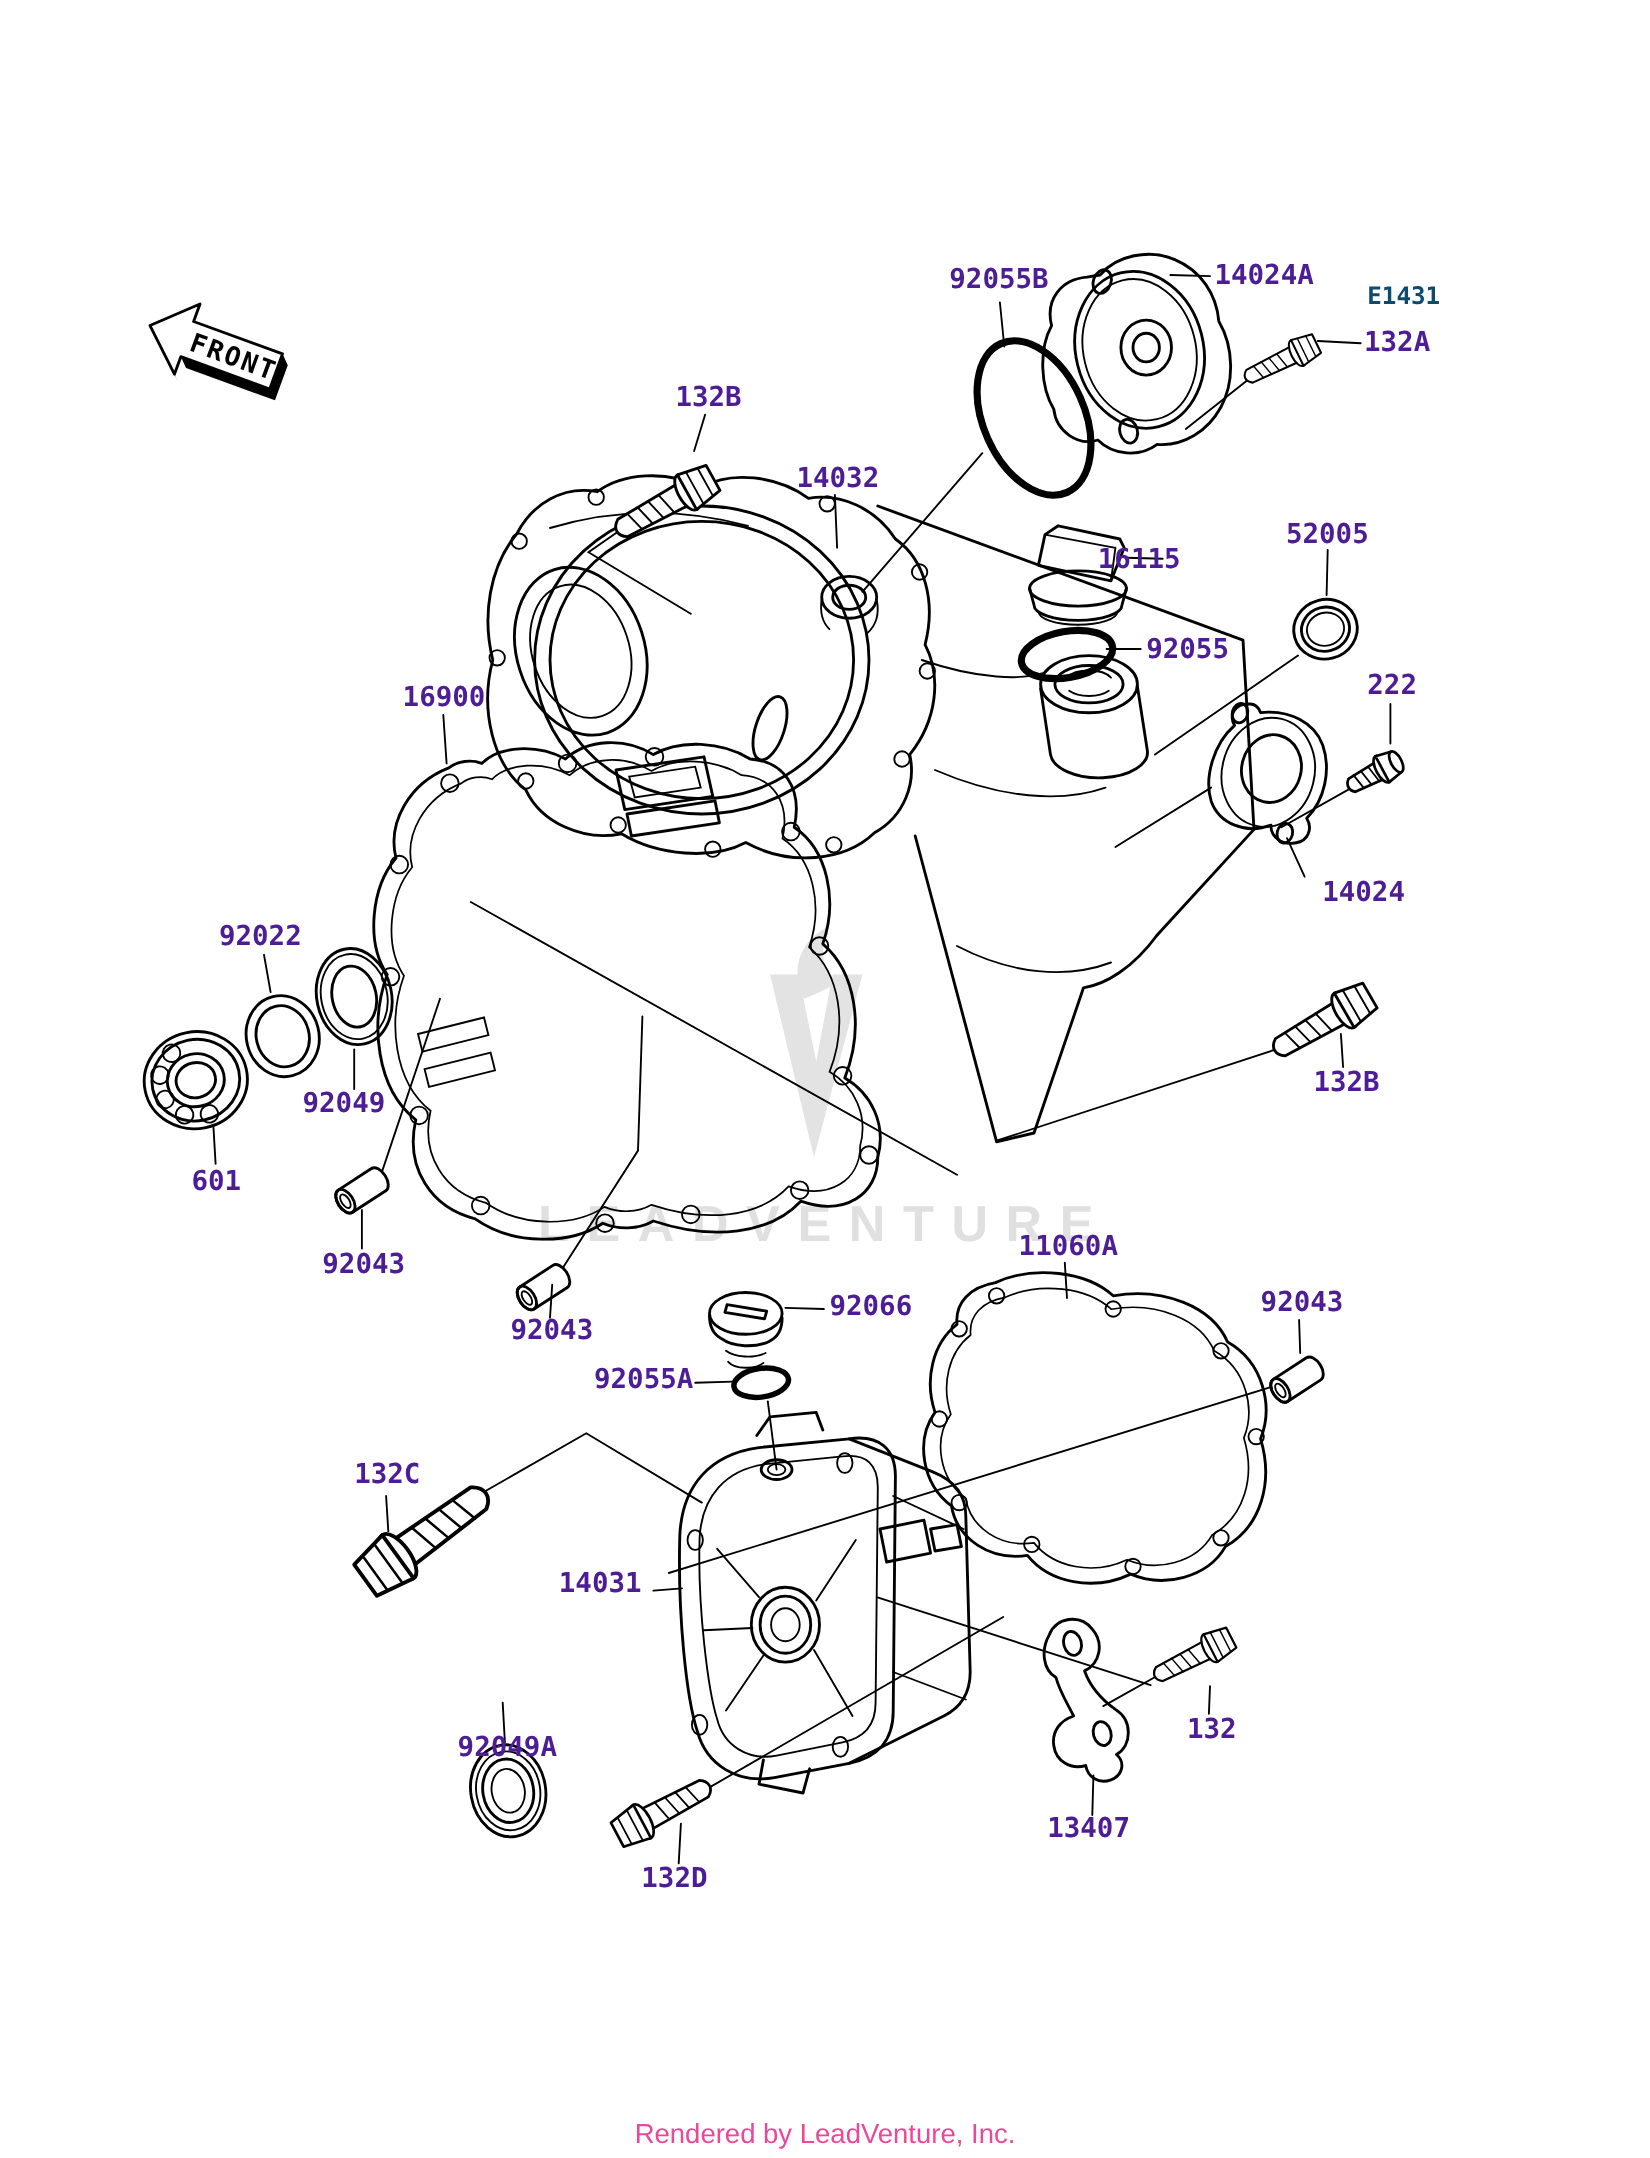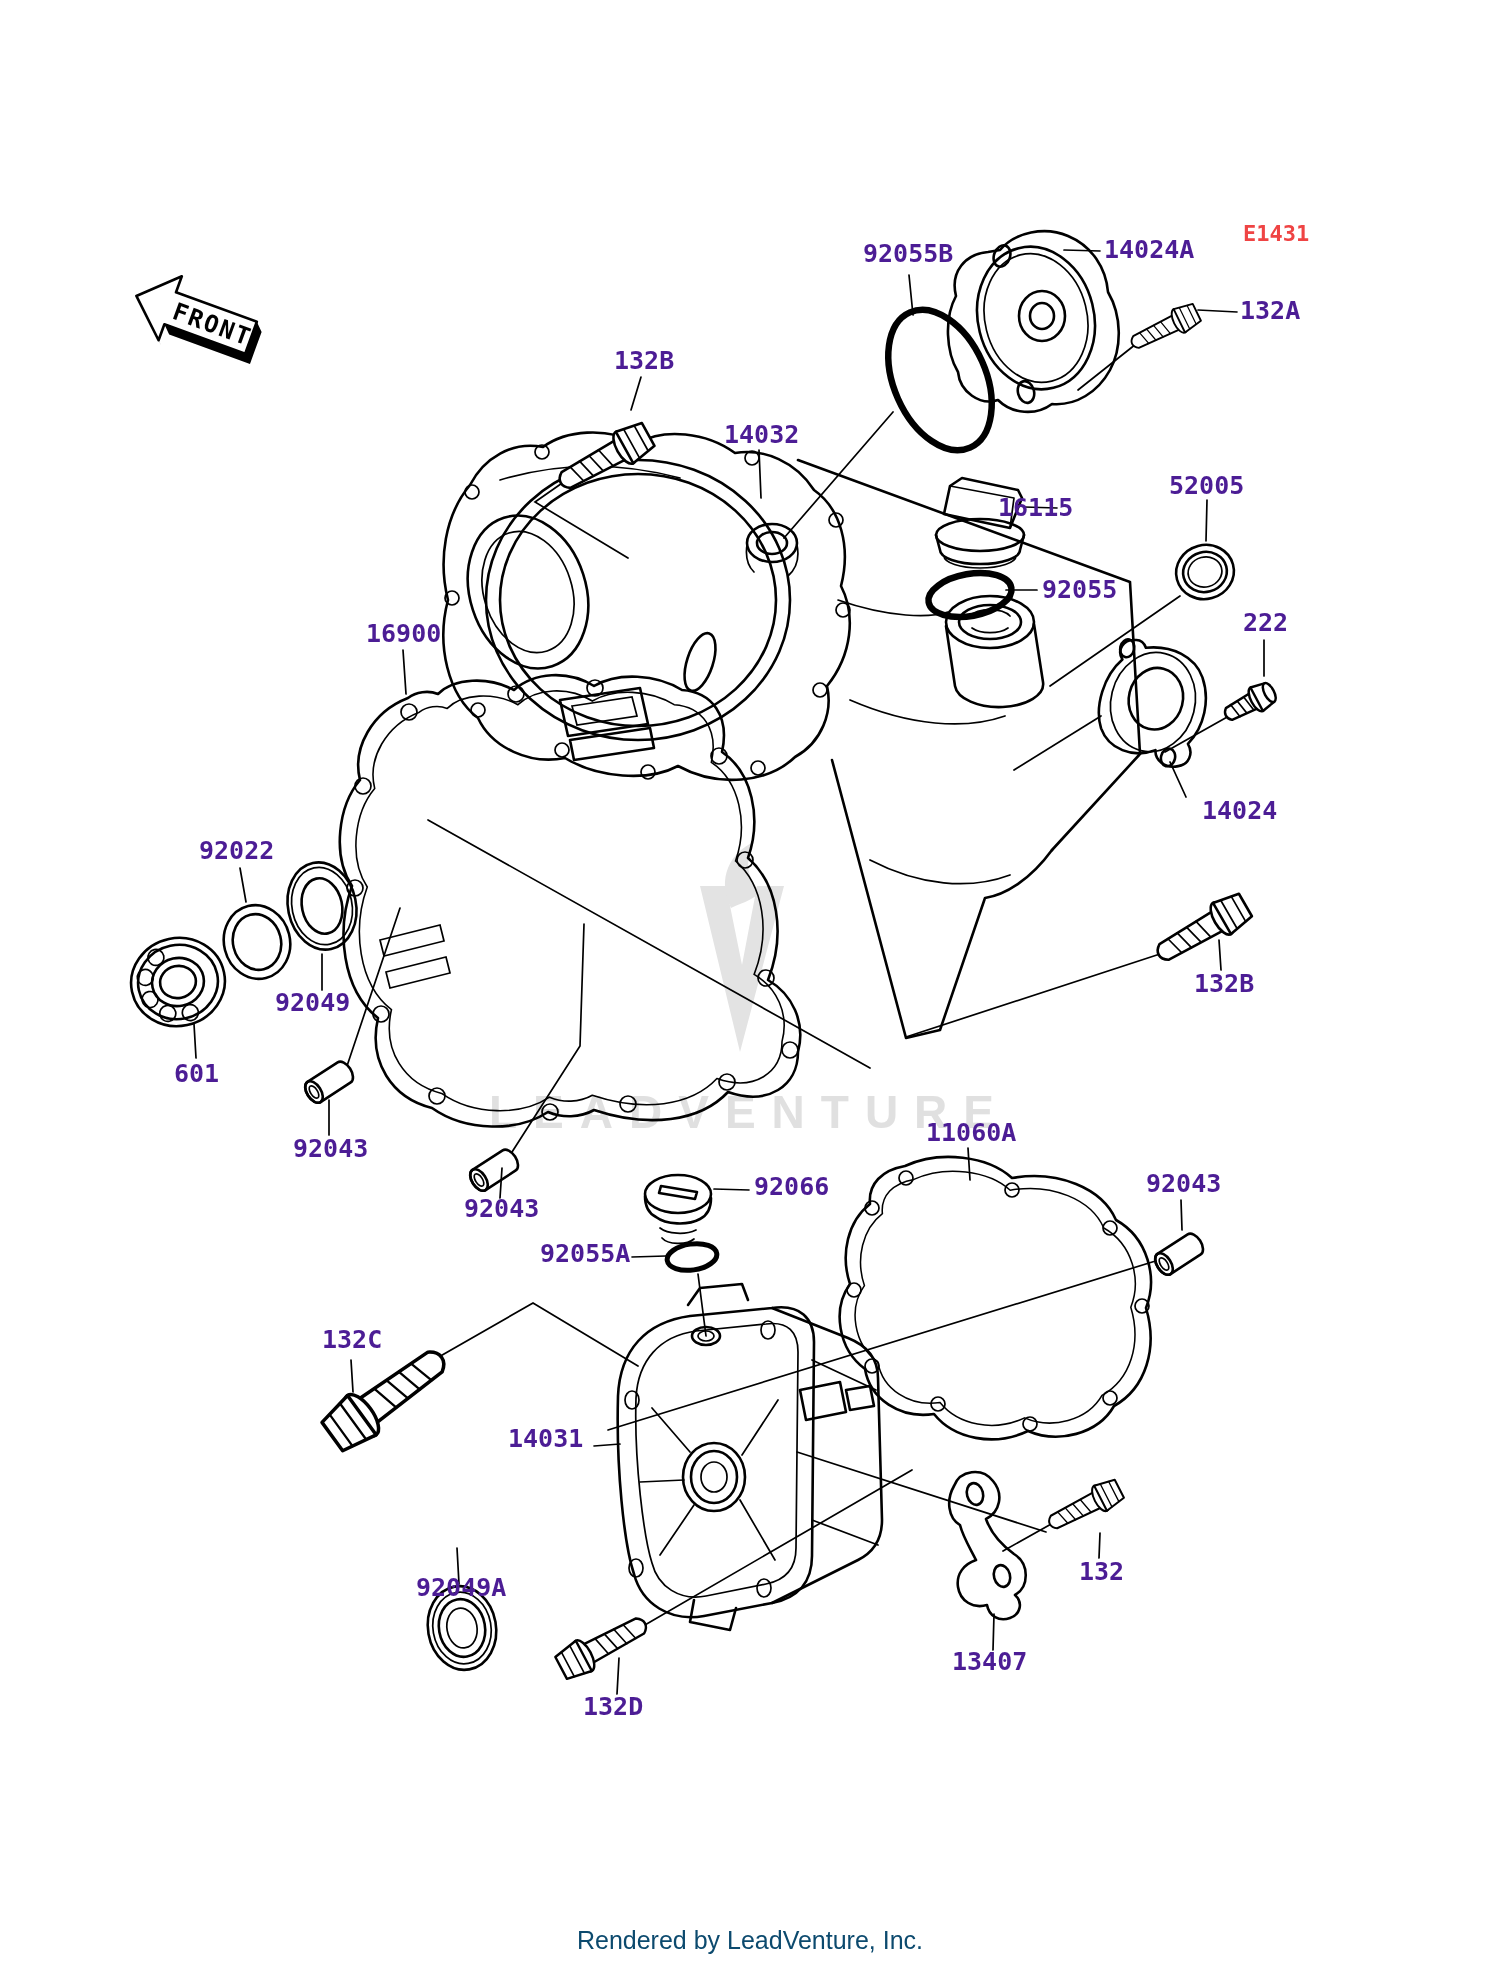--- a/index.html
+++ b/index.html
@@ -5,23 +5,23 @@
   html,body { margin:0; padding:0; background:#ffffff; }
   #stage { position:relative; width:1500px; height:1962px; background:#fff; overflow:hidden; }
   #stage svg { position:absolute; left:0; top:0; }
   .ln   { fill:none; stroke:#000; stroke-width:2.6; stroke-linejoin:round; stroke-linecap:round; }
   .fw   { fill:#fff; stroke:#000; stroke-width:2.6; stroke-linejoin:round; }
   .thin { fill:none; stroke:#000; stroke-width:1.7; stroke-linecap:round; }
   .oring{ fill:none; stroke:#000; stroke-width:6.5; }
   .oring-s{ fill:none; stroke:#000; stroke-width:5; }
   .wm   { fill:#e3e3e3; }
   .plabel { position:absolute; font:700 25px "DejaVu Sans Mono", monospace; line-height:1; color:#4c1d95; white-space:nowrap; }
-  .pcode  { position:absolute; font:700 22px "DejaVu Sans Mono", monospace; line-height:1; color:#ef4444; white-space:nowrap; }
+  .pcode  { position:absolute; font:700 22px "DejaVu Sans Mono", monospace; line-height:1; color:#0c4a6e; white-space:nowrap;margin-top:36px; }
   .footer { position:absolute; left:0; top:1926px; width:100%; text-align:center;
-            font:400 25px "Liberation Sans", sans-serif; color:#0c4a6e; }
+            font:400 25px "Liberation Sans", sans-serif; color:#ec4899; }
   text.front-txt { font:700 24px "DejaVu Sans Mono", monospace; letter-spacing:2px; fill:#000; }
   text.wm-txt { font:700 46px "Liberation Sans", sans-serif; letter-spacing:16px; fill:#e0e0e0; }
 </style>
 </head>
 <body>
 
 <div id="stage">
 
 <svg width="1500" height="1962" viewBox="0 0 1500 1962">
 

